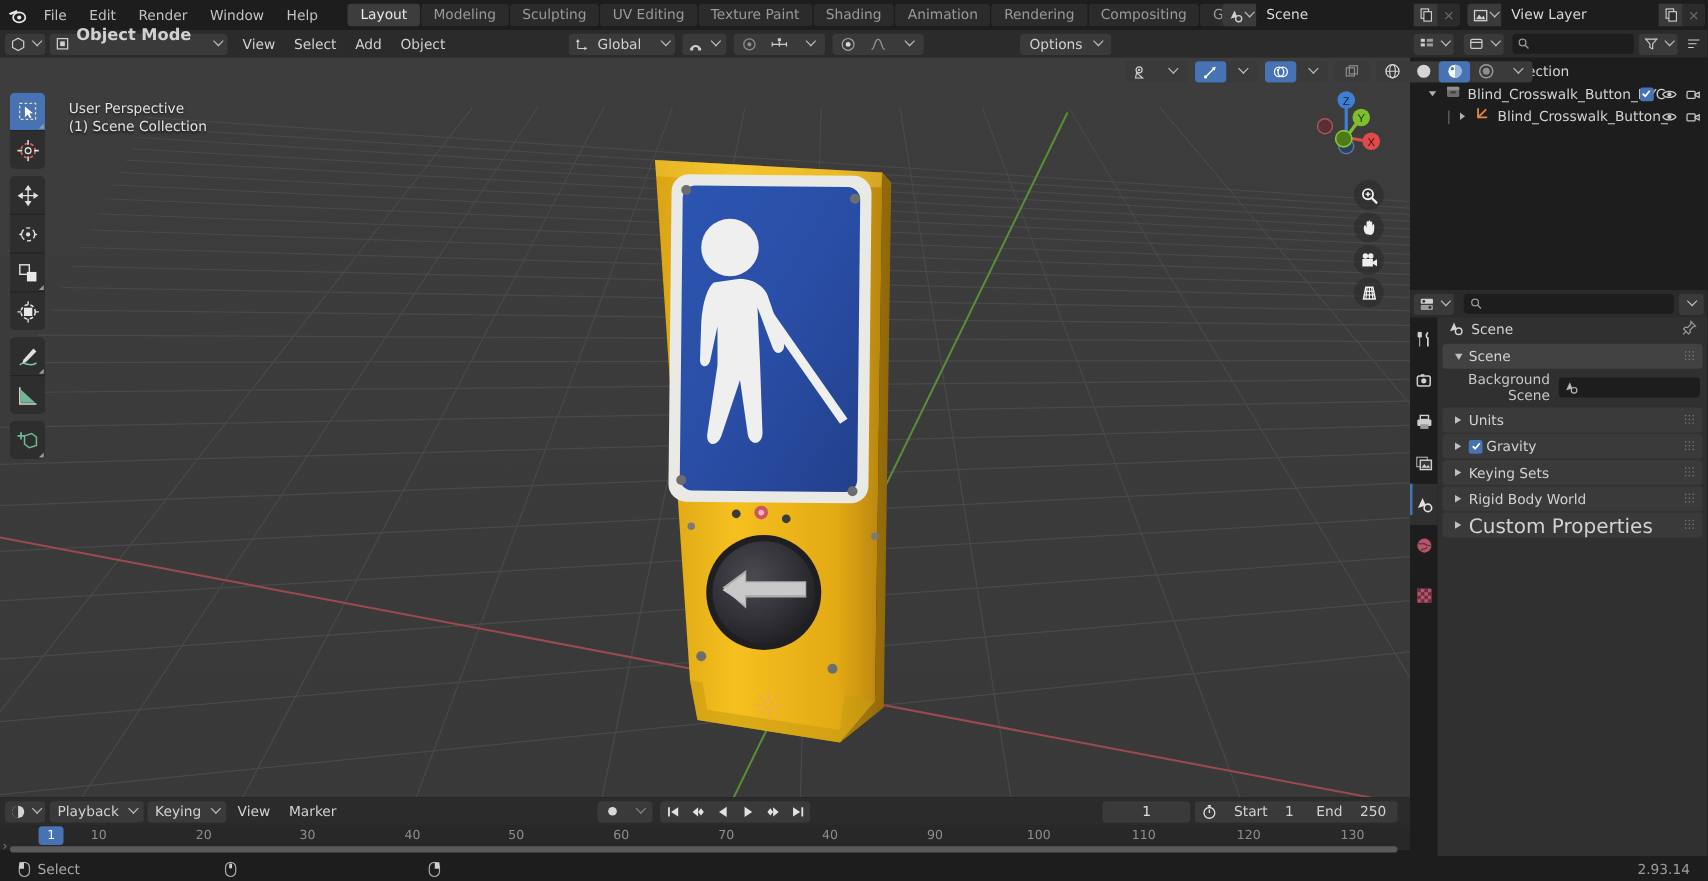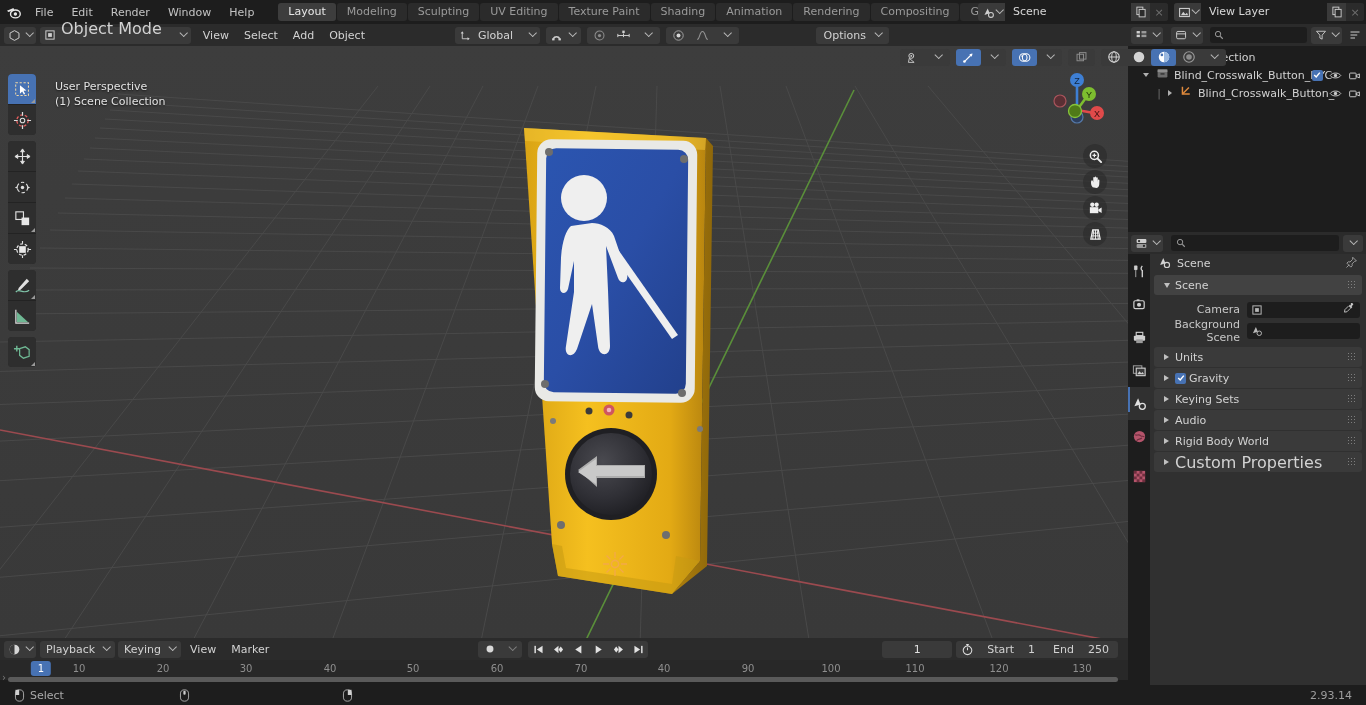--- a/index.html
+++ b/index.html
@@ -28,21 +28,21 @@
        background:#2b2b2b;color:#6e6e6e;font-size:11px;border-radius:0 3px 3px 0;}
 
   
   .vpheader{position:absolute;left:0;top:24px;width:1128px;height:22px;background:#2b2b2b;
             display:flex;align-items:center;}
   .hbtn{height:17px;display:flex;align-items:center;background:#3a3a3a;border-radius:3px;
         padding:0 6px;margin-right:3px;color:#d2d2d2;font-size:11px;}
   .hbtn.flat{background:transparent;}
   .editor-sel{display:flex;align-items:center;background:#3a3a3a;border-radius:3px;height:17px;padding:0 4px;margin:0 4px;}
   .modesel{display:flex;align-items:center;background:#3a3a3a;border-radius:3px;height:17px;padding:0 5px 0 4px;margin-right:6px;}
-  .modesel .lbl{margin:0 18px 14px 5px;font-size:16px;}
+  .modesel .lbl{margin:0 18px 14px 5px;font-size:13px;font-weight:bold;}
   .grp{display:flex;align-items:center;background:#3a3a3a;border-radius:3px;height:17px;}
   .gbtn{height:17px;min-width:17px;display:flex;align-items:center;justify-content:center;}
   .gbtn.on{background:#4772b3;border-radius:3px;}
   .sep{width:6px;}
   .chev{display:inline-block;width:7px;height:7px;border-right:1.4px solid #b9b9b9;
         border-bottom:1.4px solid #b9b9b9;transform:rotate(45deg) translate(-1px,-2px);}
   .chev.sm{width:5px;height:5px;}
 
   
   .viewport{position:absolute;left:0;top:46px;width:1128px;height:592px;overflow:hidden;
@@ -826,35 +826,20 @@
             <i style="left:3px;top:3px"></i>
             <i style="left:6px;top:3px"></i>
           <i style="left:0;top:6px"></i>
             <i style="left:3px;top:6px"></i>
             <i style="left:6px;top:6px"></i>
         </span>
       </div>
 
       <div style="padding-top:4px">
         <div class="prow">
-          <span class="plabel">Camera</span>
-          <span class="pfield">
-            <svg width="12" height="12" viewBox="0 0 16 16">
-                <rect x="2.5" y="2.5" width="11" height="11" fill="none" stroke="#b8b8b8" stroke-width="1.3"></rect>
-                <rect x="5.5" y="5.5" width="5" height="5" fill="#b8b8b8"></rect>
-              </svg>
-            <span style="position:absolute;right:5px">
-              <svg width="12" height="12" viewBox="0 0 16 16">
-                  <path d="M10.5 1.5 C12 0.5 14.5 2 13.5 3.8 L11.5 5.8 L12.5 6.8 L10.8 8.5 L7.5 5.2 L9.2 3.5 L10.2 4.5 Z" fill="#c6c6c6"></path>
-                  <path d="M7.2 5.5 L2.5 10.2 L2 13.5 L5.3 13 L10 8.3" fill="none" stroke="#c6c6c6" stroke-width="1.2"></path>
-                </svg>
-            </span>
-          </span>
-        </div>
-        <div class="prow">
           <span class="plabel">Background Scene</span>
           <span class="pfield">
             <svg width="12" height="12" viewBox="0 0 16 16">
                 <path d="M2.5 11 L6.5 2.5 L9.2 9 Z" fill="#b8b8b8"></path>
                 <circle cx="11" cy="11" r="3" fill="none" stroke="#b8b8b8" stroke-width="1.3"></circle>
               </svg>
           </span>
         </div>
       </div>
 
@@ -904,35 +889,20 @@
             <i style="left:6px;top:0"></i>
           <i style="left:0;top:3px"></i>
             <i style="left:3px;top:3px"></i>
             <i style="left:6px;top:3px"></i>
           <i style="left:0;top:6px"></i>
             <i style="left:3px;top:6px"></i>
             <i style="left:6px;top:6px"></i>
         </span>
       </div>
 
-      <div class="panel-head closed" style="margin-top:1px">
-        <span class="tri-r"></span>
-        <span style="font-size:11px">Audio</span>
-        <span class="grip">
-          <i style="left:0;top:0"></i>
-            <i style="left:3px;top:0"></i>
-            <i style="left:6px;top:0"></i>
-          <i style="left:0;top:3px"></i>
-            <i style="left:3px;top:3px"></i>
-            <i style="left:6px;top:3px"></i>
-          <i style="left:0;top:6px"></i>
-            <i style="left:3px;top:6px"></i>
-            <i style="left:6px;top:6px"></i>
-        </span>
-      </div>
 
       <div class="panel-head closed" style="margin-top:1px">
         <span class="tri-r"></span>
         <span style="font-size:11px">Rigid Body World</span>
         <span class="grip">
           <i style="left:0;top:0"></i>
             <i style="left:3px;top:0"></i>
             <i style="left:6px;top:0"></i>
           <i style="left:0;top:3px"></i>
             <i style="left:3px;top:3px"></i>

